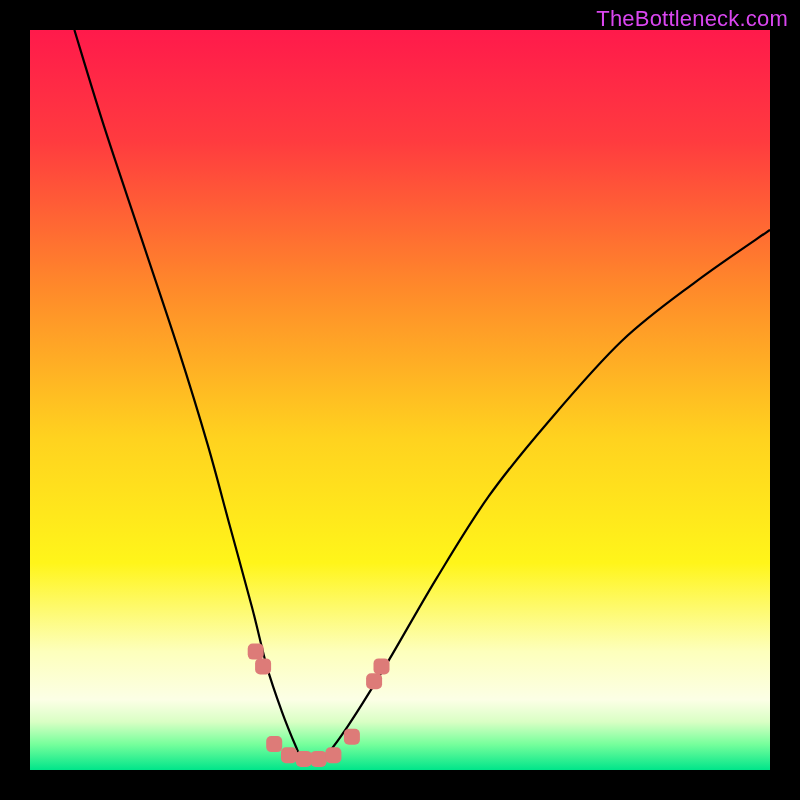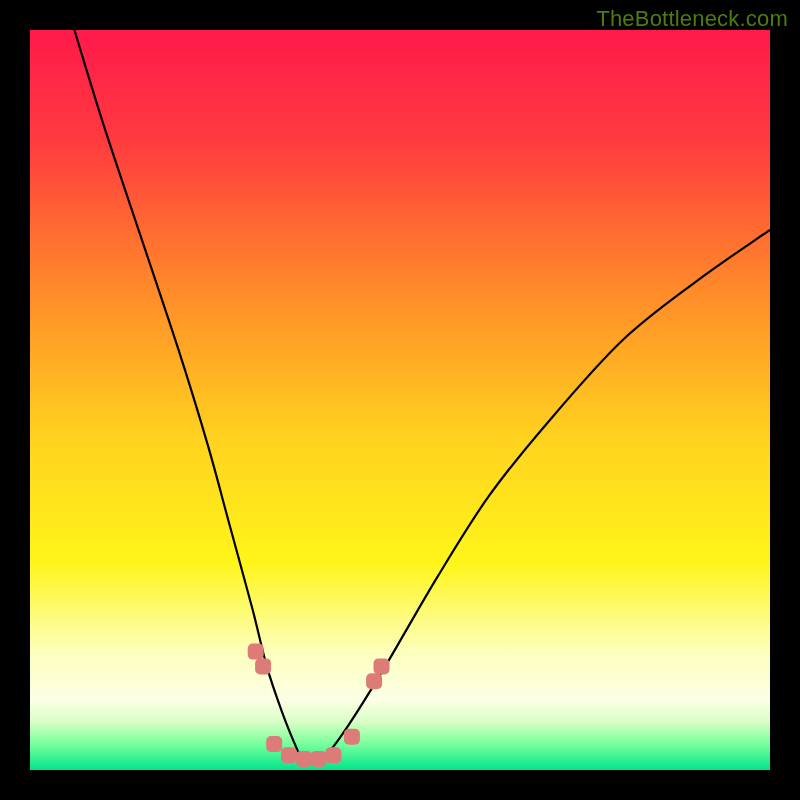--- a/index.html
+++ b/index.html
@@ -25,21 +25,21 @@
     overflow: hidden;
   }
   .gradient {
     position: absolute;
     inset: 0;
   }
   .watermark {
     position: absolute;
     top: 6px;
     right: 12px;
-    color: #4d7c0f;
+    color: #d946ef;
     font-size: 22px;
     font-weight: 400;
     letter-spacing: 0.2px;
   }
   svg.curve {
     position: absolute;
     inset: 0;
     width: 100%;
     height: 100%;
   }

